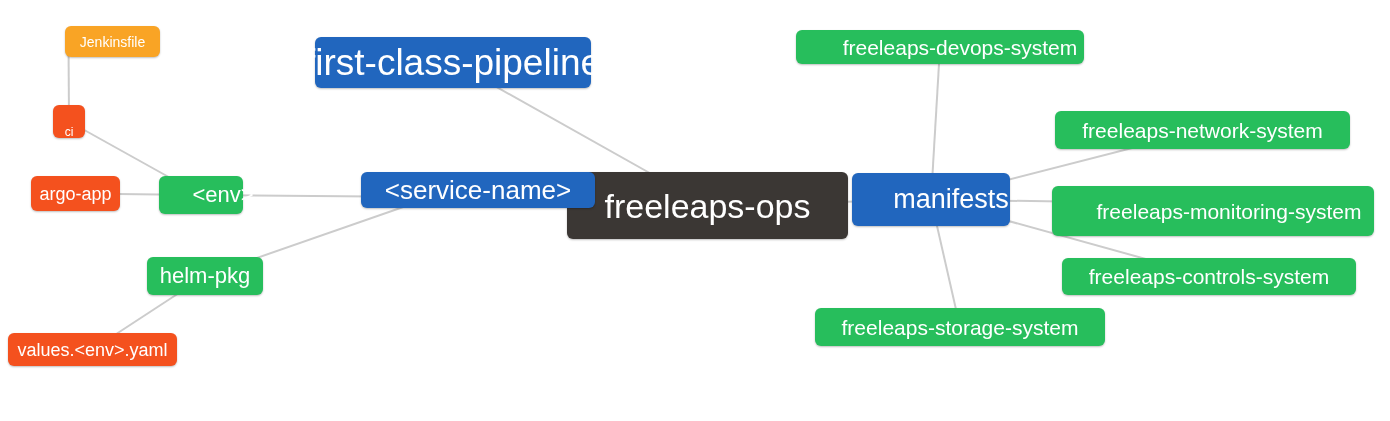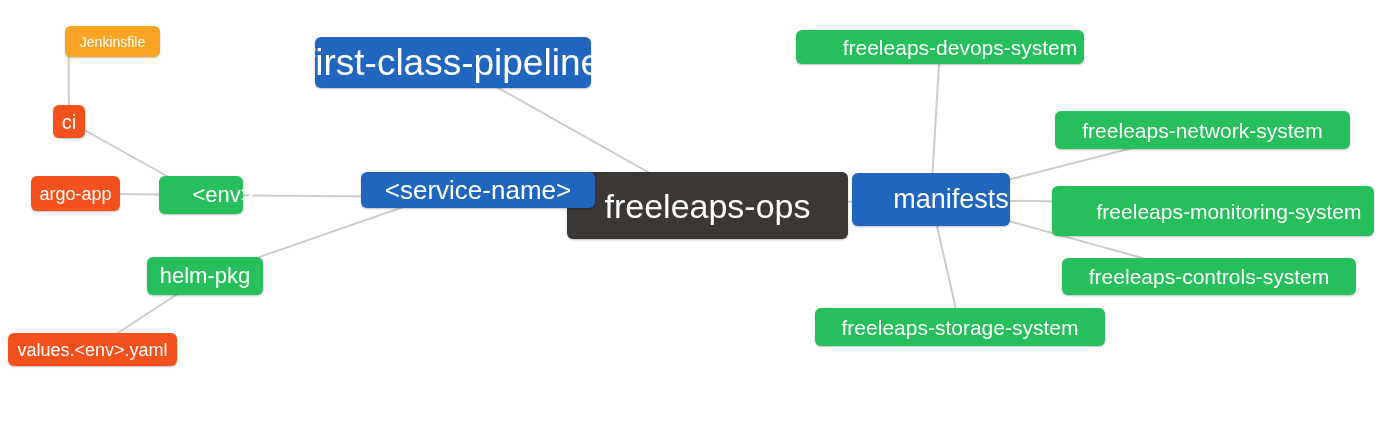--- a/index.html
+++ b/index.html
@@ -73,21 +73,21 @@
       </div>
       <div class="node" style="left: 852px; top: 173px; width: 158px; height: 53px; font-size: 27px; background: rgb(33, 102, 190); padding-left: 40px;">
         <span>manifests</span>
       </div>
       <div class="node" style="left: 159px; top: 176px; width: 84px; height: 38px; font-size: 22px; background: rgb(39, 190, 92); padding-left: 44px;">
         <span>&lt;env&gt;</span>
       </div>
       <div class="node" style="left: 147px; top: 257px; width: 116px; height: 38px; font-size: 22px; background: rgb(39, 190, 92);">
         <span>helm-pkg</span>
       </div>
-      <div class="node" style="left: 53px; top: 105px; width: 32px; height: 33px; font-size: 20px; background: rgb(244, 81, 30);">
+      <div class="node" style="left: 53px; top: 105px; width: 32px; height: 33px; font-size: 12px; background: rgb(244, 81, 30); align-items: flex-end;">
         <span>ci</span>
       </div>
       <div class="node" style="left: 31px; top: 176px; width: 89px; height: 35px; font-size: 18px; background: rgb(244, 81, 30);">
         <span>argo-app</span>
       </div>
       <div class="node" style="left: 8px; top: 333px; width: 169px; height: 33px; font-size: 18px; background: rgb(244, 81, 30);">
         <span>values.&lt;env&gt;.yaml</span>
       </div>
       <div class="node" style="left: 21px; top: 26px; width: 95px; height: 31px; font-size: 14px; background: rgb(249, 164, 37); margin-left: 44px;">
         <span>Jenkinsfile</span>

